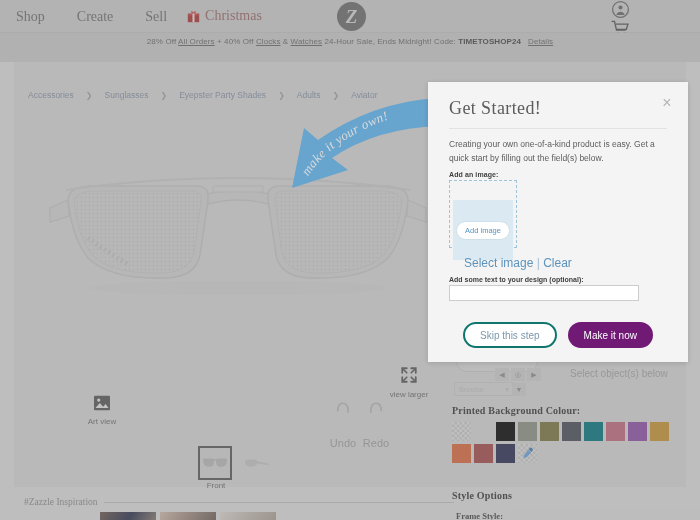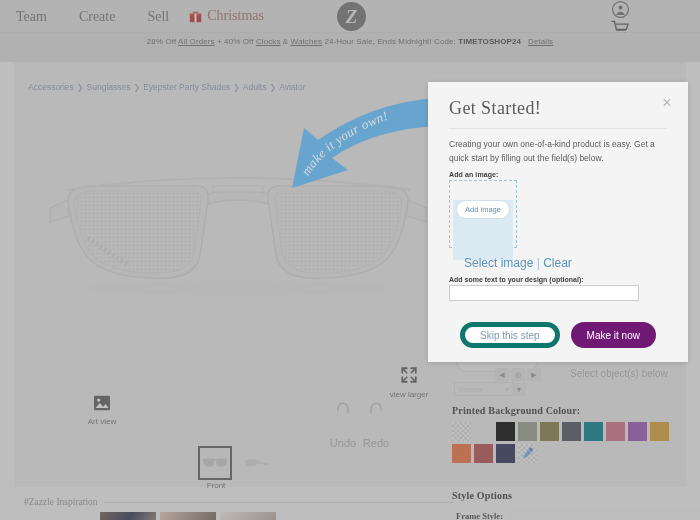--- a/index.html
+++ b/index.html
@@ -79,22 +79,22 @@
   #promo u, #promo .ul { text-decoration: underline; }
   #promo .code { font-weight: bold; color: #4a4a4a; }
 
   
   #stage {
     position: absolute; top: 62px; left: 14px;
     width: 672px; height: 425px;
     background: #d2d2d2;
   }
   #breadcrumb {
-    position: absolute; top: 82px; left: 28px;
-    display: flex; align-items: flex-end; gap: 3px;
+    position: absolute; top: 90px; left: 28px;
+    display: flex; align-items: flex-end; gap: 12px;
     font-size: 8.5px; color: #8691a3;
   }
   #breadcrumb .sep { color: #9aa2ad; font-size: 8px; }
 
   
   #glasses-wrap {
     position: absolute; left: 48px; top: 160px;
     width: 380px; height: 150px;
   }
   #glasses-svg { display: block; }
@@ -289,21 +289,21 @@
   }
   #dropzone {
     position: absolute; left: 21px; top: 98px;
     width: 68px; height: 68px;
     border: 1px dashed #9fc4d8;
     display: flex; align-items: center; justify-content: center;
   }
   #dropzone-inner {
     width: 60px; height: 60px;
     background: #dbeaf2;
-    display: flex; align-items: flex-start; justify-content: center; margin-top: 32px;
+    display: flex; align-items: center; justify-content: center; margin-top: 32px;
   }
   #add-image-btn {
     background: #ffffff;
     border: 1px solid #cfe0ea;
     border-radius: 10px;
     padding: 4px 8px;
     font-size: 7.5px; color: #5b93bd;
     white-space: nowrap; cursor: pointer;
   }
   #select-clear {
@@ -320,21 +320,21 @@
     width: 190px; height: 16px;
     border: 1px solid #cccccc; background: #ffffff;
     outline: none; font-size: 9px; color: #333; padding: 0 4px;
     font-family: "Liberation Sans", sans-serif;
   }
   #modal-actions {
     position: absolute; left: 0; top: 240px; width: 260px;
     display: flex; justify-content: center; align-items: center; gap: 11px;
   }
   #skip-btn {
-    background: #ffffff; border: 5px solid #0f766e;
+    background: #ffffff; border: 2px solid #0f766e;
     border-radius: 13px; height: 26px; padding: 0 15px;
     font-size: 10px; color: #7d98ad; cursor: pointer;
     font-family: "Liberation Sans", sans-serif;
   }
   #make-btn {
     background: #701a75; border: 0;
     border-radius: 13px; height: 26px; padding: 0 16px;
     font-size: 10px; color: #ffffff; cursor: pointer;
     font-family: "Liberation Sans", sans-serif;
   }
@@ -344,21 +344,21 @@
     background: rgba(128,128,128,0.30);
     z-index: 40; pointer-events: none;
   }
 </style>
 </head>
 <body>
 
 <div id="page">
 
   <div id="topnav">
-    <a class="nav-link">Team</a>
+    <a class="nav-link">Shop</a>
     <a class="nav-link">Create</a>
     <a class="nav-link">Sell</a>
     <a class="nav-xmas">
       <svg class="gift-icon" viewBox="0 0 16 16">
         <rect x="1" y="6" width="14" height="9" fill="#a83a3a"></rect>
         <rect x="1" y="4.2" width="14" height="2.6" fill="#c04848"></rect>
         <rect x="6.8" y="4.2" width="2.4" height="10.8" fill="#e8e0d8"></rect>
         <path d="M8 4.2c-1.6 0-3-0.6-3-1.8S6.4 1 8 3.1C9.6 1 11 1.2 11 2.4S9.6 4.2 8 4.2z" fill="#c04848"></path>
       </svg>
       <span>Christmas</span>

